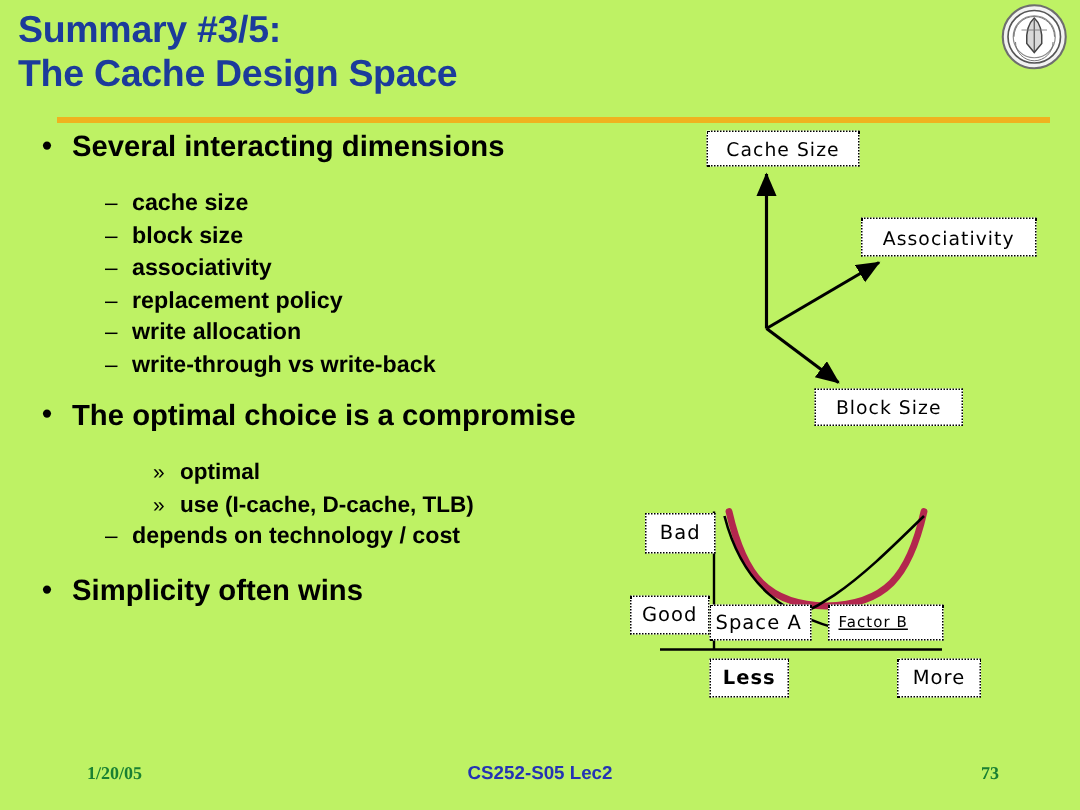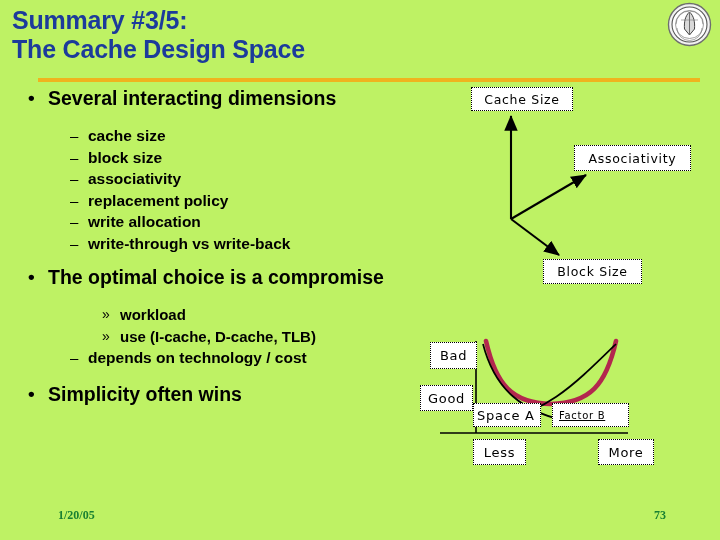--- a/index.html
+++ b/index.html
@@ -131,22 +131,22 @@
     justify-content: center;
     box-sizing: border-box;
     white-space: nowrap;
   }
 
   #box-cache-size   { left: 471px; top: 87px;  width: 102px; height: 24px; }
   #box-assoc        { left: 574px; top: 145px; width: 117px; height: 26px; }
   #box-block-size   { left: 543px; top: 259px; width: 99px;  height: 25px; }
 
   #box-bad   { left: 430px; top: 342px; width: 47px; height: 27px; font-size: 13px; }
-  #box-good  { left: 420px; top: 385px; width: 53px; height: 26px; font-size: 13px; text-align: right; }
-  #box-less  { left: 473px; top: 439px; width: 53px; height: 26px; font-size: 13px; }
+  #box-good  { left: 420px; top: 397px; width: 53px; height: 26px; font-size: 13px; text-align: right; }
+  #box-less  { left: 473px; top: 439px; width: 53px; height: 26px; font-size: 13px; font-weight: bold; }
   #box-more  { left: 598px; top: 439px; width: 56px; height: 26px; font-size: 13px; }
   #box-factor-a { left: 473px; top: 403px; width: 68px; height: 24px; font-size: 13px; justify-content:flex-start; padding-left:3px; }
   #box-factor-b { left: 552px; top: 403px; width: 77px; height: 24px; font-size: 10px; justify-content:flex-start; padding-left:6px;text-decoration:underline; }
 
   
   .overlay {
     position: absolute;
     left: 0;
     top: 0;
     width: 720px;
@@ -217,21 +217,21 @@
     <div class="gap-a"></div>
     <div class="l2">cache size</div>
     <div class="l2">block size</div>
     <div class="l2">associativity</div>
     <div class="l2">replacement policy</div>
     <div class="l2">write allocation</div>
     <div class="l2">write-through vs write-back</div>
     <div class="gap-b"></div>
     <div class="l1">The optimal choice is a compromise</div>
     <div class="gap-a"></div>
-    <div class="l3">workload</div>
+    <div class="l3">optimal</div>
     <div class="l3">use (I-cache, D-cache, TLB)</div>
     <div class="l2">depends on technology / cost</div>
     <div class="gap-c"></div>
     <div class="l1">Simplicity often wins</div>
   </div>
 
   <svg class="overlay" viewBox="0 0 720 540">
     <defs>
       <marker id="ah" markerWidth="9" markerHeight="9" refX="7" refY="3.2" orient="auto" markerUnits="strokeWidth">
         <path d="M0,0 L7.5,3.2 L0,6.4 z" fill="#000000"></path>
@@ -261,15 +261,16 @@
   </svg>
 
   <div class="dbox" id="box-bad">Bad</div>
   <div class="dbox" id="box-good">Good</div>
   <div class="dbox" id="box-less">Less</div>
   <div class="dbox" id="box-more">More</div>
   <div class="dbox" id="box-factor-a">Space A</div>
   <div class="dbox" id="box-factor-b">Factor B</div>
 
   <div class="footer-date">1/20/05</div>
+  <div class="footer-center">CS252-S05 Lec2</div>
   <div class="footer-page">73</div>
 
 </div>
 
 </body></html>

